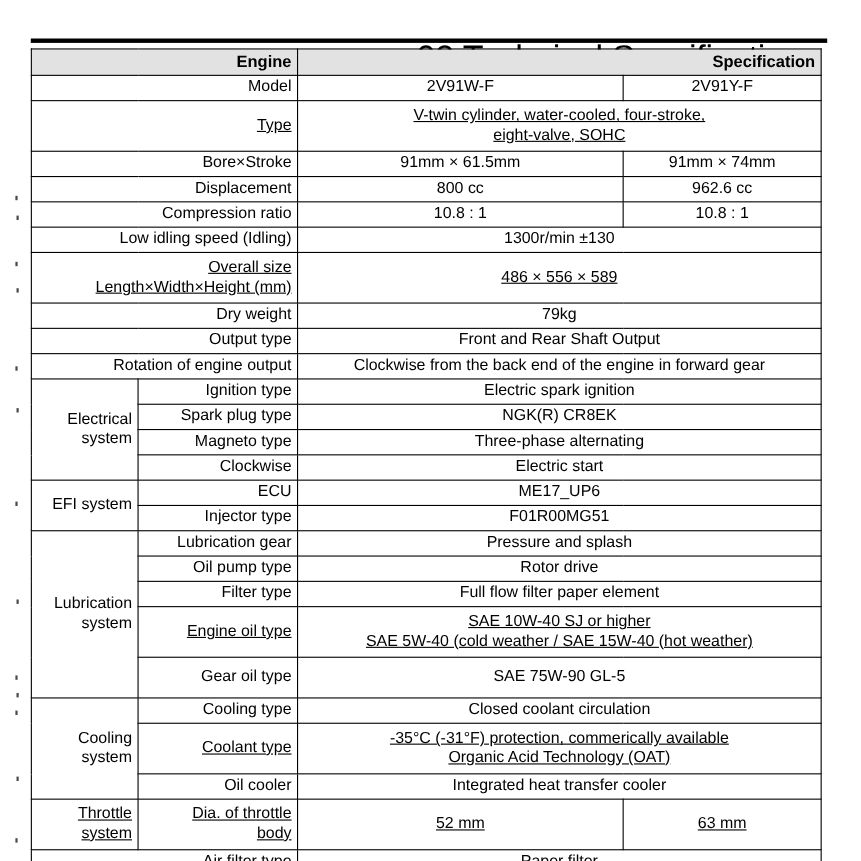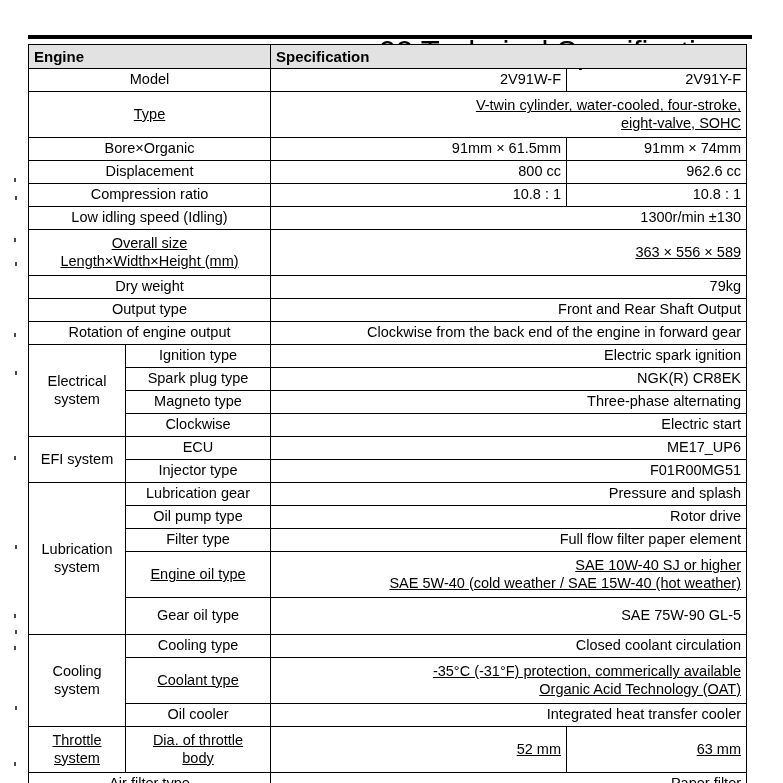--- a/index.html
+++ b/index.html
@@ -62,30 +62,30 @@
   .spec-table td, .spec-table th {
     border: 1px solid #000000;
     padding: 0 5px;
     vertical-align: middle;
     line-height: 1.18;
     font-weight: normal;
     font-size: 14.5px;
   }
   .hdr td {
     background: #e2e2e2;
-    text-align: left;
+    text-align: right;
     font-weight: bold;
     height: 23px;
     font-size: 15px;
   }
   .lbl {
+    text-align: right;
+  }
+  .val {
     text-align: center;
-  }
-  .val {
-    text-align: right;
   }
   .r1 { height: 23px; }
   .r2 { height: 46px; text-decoration: underline; }
   .r3 { height: 37px; }
 
   
   .speck {
     position: absolute;
     width: 2px;
     height: 4px;
@@ -135,21 +135,21 @@
         <td class="val">2V91W-F</td>
         <td class="val">2V91Y-F</td>
       </tr>
 
       <tr class="r2">
         <td class="lbl" colspan="2">Type</td>
         <td class="val" colspan="2">V-twin cylinder, water-cooled, four-stroke,<br>eight-valve, SOHC</td>
       </tr>
 
       <tr class="r1">
-        <td class="lbl" colspan="2">Bore×Organic</td>
+        <td class="lbl" colspan="2">Bore×Stroke</td>
         <td class="val">91mm × 61.5mm</td>
         <td class="val">91mm × 74mm</td>
       </tr>
 
       <tr class="r1">
         <td class="lbl" colspan="2">Displacement</td>
         <td class="val">800 cc</td>
         <td class="val">962.6 cc</td>
       </tr>
 
@@ -159,21 +159,21 @@
         <td class="val">10.8 : 1</td>
       </tr>
 
       <tr class="r1">
         <td class="lbl" colspan="2">Low idling speed (Idling)</td>
         <td class="val" colspan="2">1300r/min ±130</td>
       </tr>
 
       <tr class="r2">
         <td class="lbl" colspan="2">Overall size<br>Length×Width×Height (mm)</td>
-        <td class="val" colspan="2">363 × 556 × 589</td>
+        <td class="val" colspan="2">486 × 556 × 589</td>
       </tr>
 
       <tr class="r1">
         <td class="lbl" colspan="2">Dry weight</td>
         <td class="val" colspan="2">79kg</td>
       </tr>
 
       <tr class="r1">
         <td class="lbl" colspan="2">Output type</td>
         <td class="val" colspan="2">Front and Rear Shaft Output</td>

